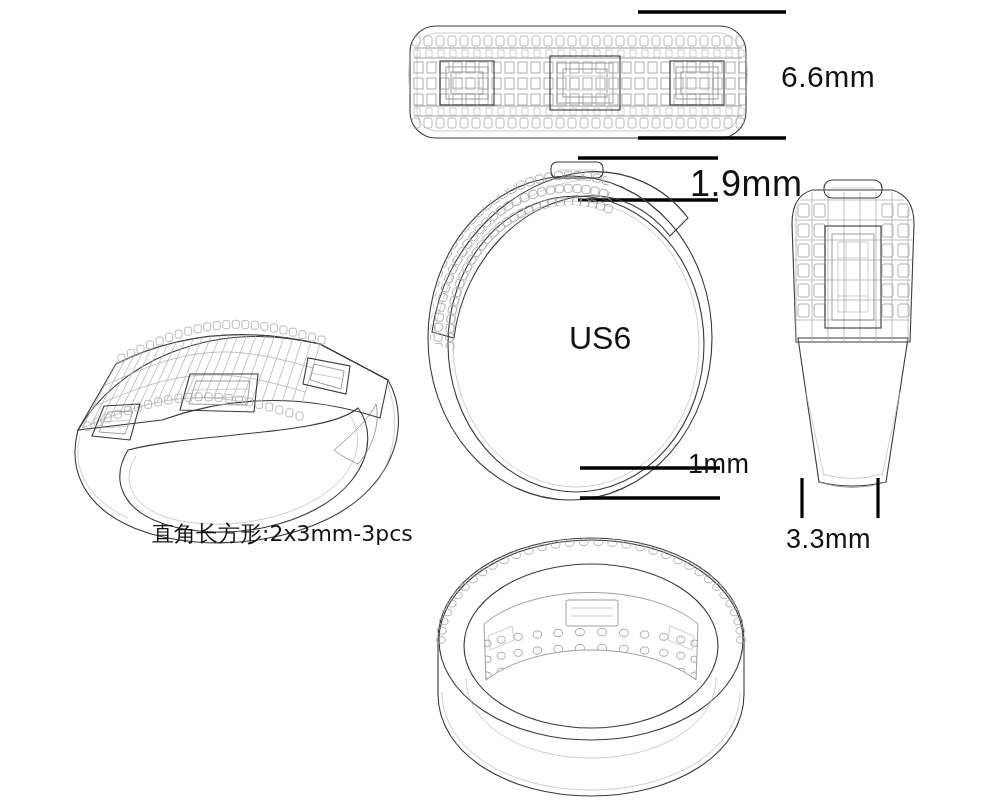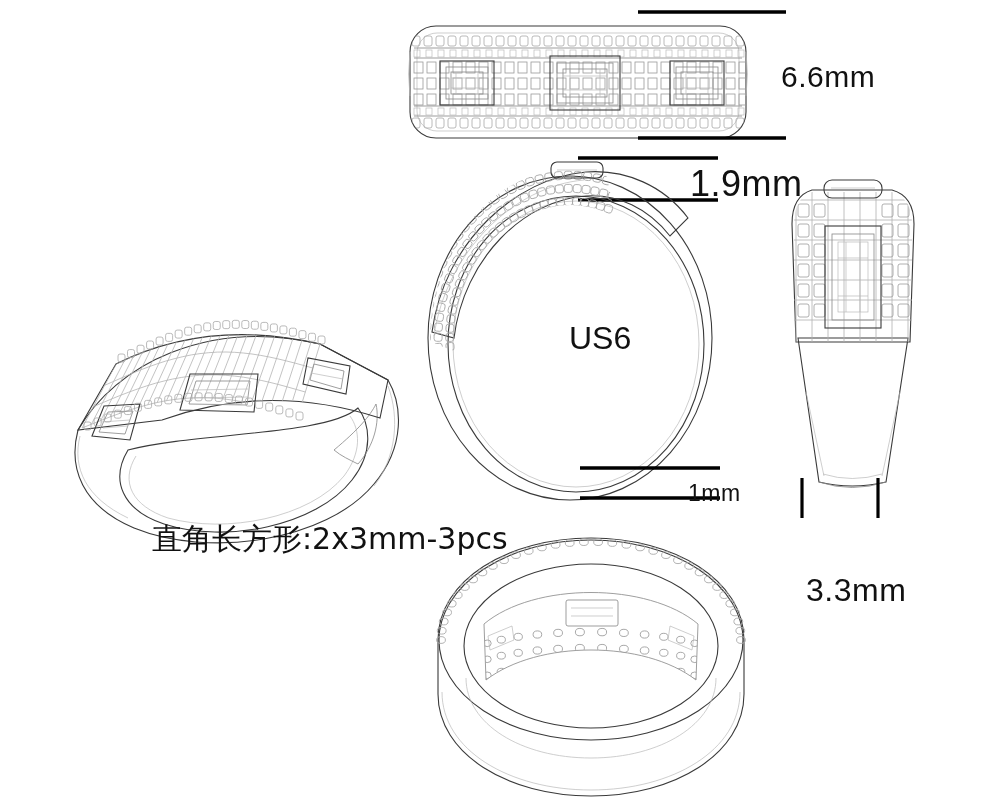--- a/index.html
+++ b/index.html
@@ -23,35 +23,35 @@
   }
   .dim-label {
     position: absolute;
     color: #111111;
     font-family: "Liberation Sans", sans-serif;
     white-space: nowrap;
     letter-spacing: 0.5px;
   }
   .dim-6 { left: 781px; top: 60px;  font-size: 30px; }
   .dim-19 { left: 690px; top: 163px; font-size: 36px; }
-  .dim-1mm { left: 688px; top: 480px; font-size: 23px; }
-  .dim-33 { left: 806px; top: 524px; font-size: 32px; margin-top: 48px; }
+  .dim-1mm { left: 688px; top: 449px; font-size: 27px; }
+  .dim-33 { left: 786px; top: 524px; font-size: 27px; }
   .size-label {
     position: absolute;
     left: 569px;
     top: 320px;
     font-size: 32px;
     color: #111111;
     font-family: "Liberation Sans", sans-serif;
   }
   .stone-note {
     position: absolute;
     left: 152px;
     top: 519px;
-    font-size: 30px;
+    font-size: 22px;
     color: #111111;
     font-family: "DejaVu Sans", sans-serif;
     white-space: nowrap;
     letter-spacing: 0px;
   }
   svg { display: block; overflow: visible; }
   .ln { fill: none; stroke: #3a3a3a; stroke-width: 1.1; }
   .ln-soft { fill: none; stroke: #8d8d8d; stroke-width: 0.85; }
   .ln-faint { fill: none; stroke: #b9b9b9; stroke-width: 0.7; }
   .dimline { stroke: #000000; stroke-width: 3.4; stroke-linecap: butt; }

